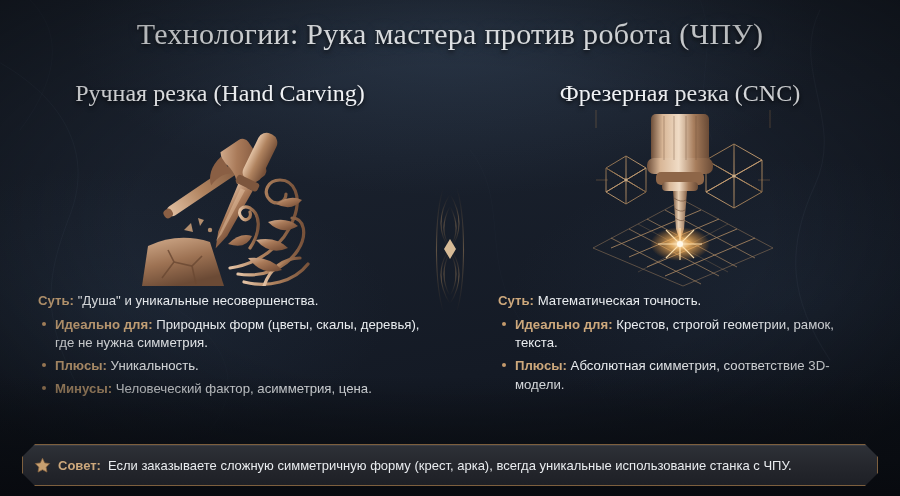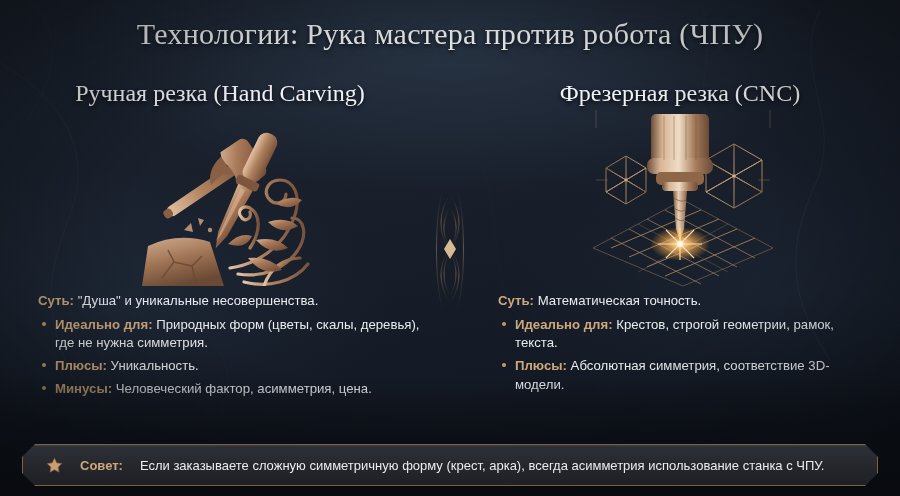--- a/index.html
+++ b/index.html
@@ -68,22 +68,22 @@
   
   .tipwrap{position:absolute;left:22px;top:444px;width:856px;height:42px;}
   .tipbar{
     position:absolute;inset:0;
     background:linear-gradient(180deg,#2e3138 0%,#26282e 45%,#1e2026 100%);
     border:1.4px solid #7d5f3e;
     clip-path:polygon(13px 0,calc(100% - 13px) 0,100% 13px,100% calc(100% - 13px),calc(100% - 13px) 100%,13px 100%,0 calc(100% - 13px),0 13px);
     box-shadow:inset 0 1px 0 rgba(255,255,255,.07),0 3px 9px rgba(0,0,0,.6);
   }
   .tipinner{
-    position:absolute;inset:0;display:flex;align-items:center;gap:17px;
-    padding:0 12px;font-size:13px;color:#e9ecef;white-space:nowrap;margin-left:12px;
+    position:absolute;inset:0;display:flex;align-items:center;gap:7px;
+    padding:0 12px;font-size:13px;color:#e9ecef;white-space:nowrap;
   }
   .tipinner .k{color:#cda87c;font-weight:bold;}
   .star{flex:none;width:17px;height:17px;}
 </style>
 </head>
 <body>
 
 <div class="stage">
 
   <svg class="veins" viewBox="0 0 900 496" preserveAspectRatio="none">
@@ -317,17 +317,17 @@
   <div class="vig"></div>
   <div class="botfade"></div>
 
   <div class="tipwrap">
     <div class="tipbar"></div>
     <div class="tipinner">
       <svg class="star" viewBox="0 0 24 24">
         <path d="M12 1.8l3.1 6.5 7 1-5 5 1.2 7-6.3-3.4-6.3 3.4 1.2-7-5-5 7-1z" fill="#c8a070" stroke="#8c6743" stroke-width="1"></path>
       </svg>
       <span class="k">Совет:</span>
-      <span class="txt">Если заказываете сложную симметричную форму (крест, арка), всегда асимметрия использование станка с ЧПУ.</span>
+      <span class="txt">Если заказываете сложную симметричную форму (крест, арка), всегда уникальные использование станка с ЧПУ.</span>
     </div>
   </div>
 
 </div>
 
 </body></html>

